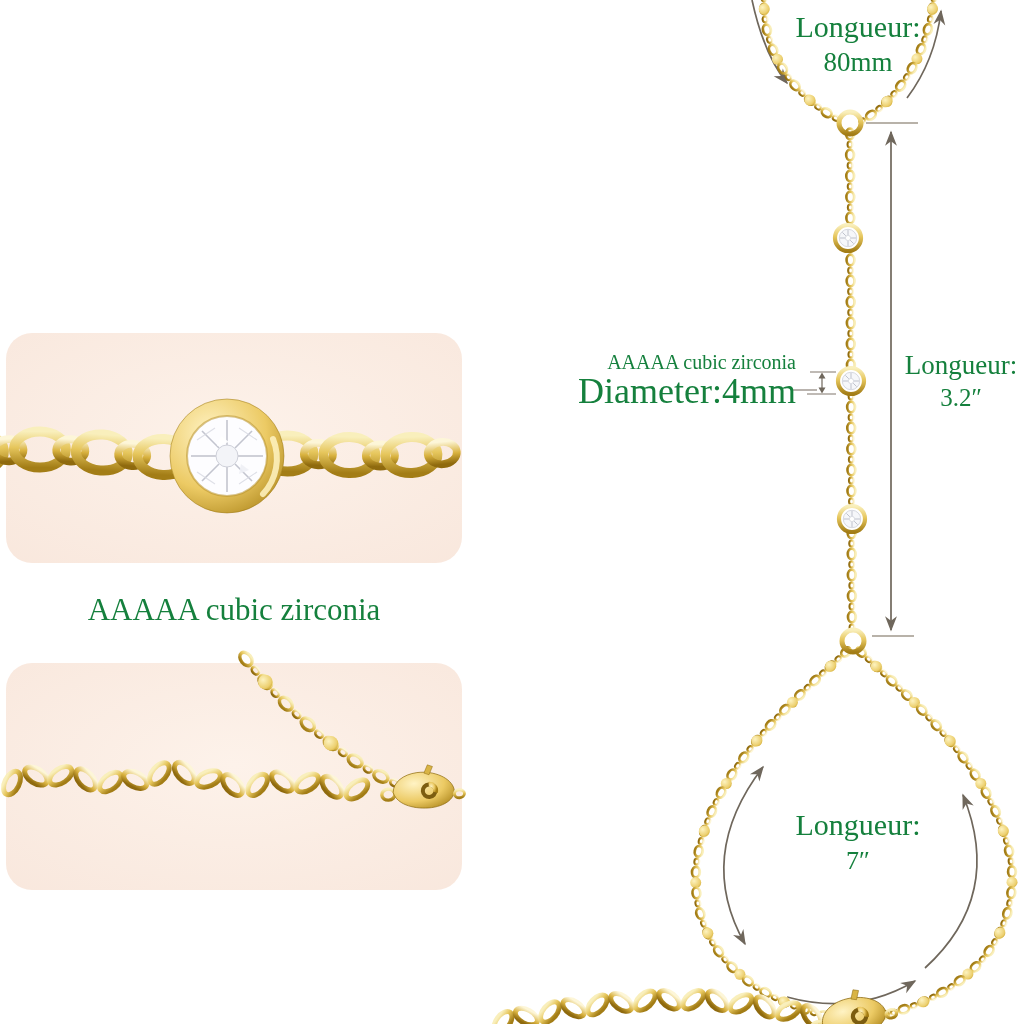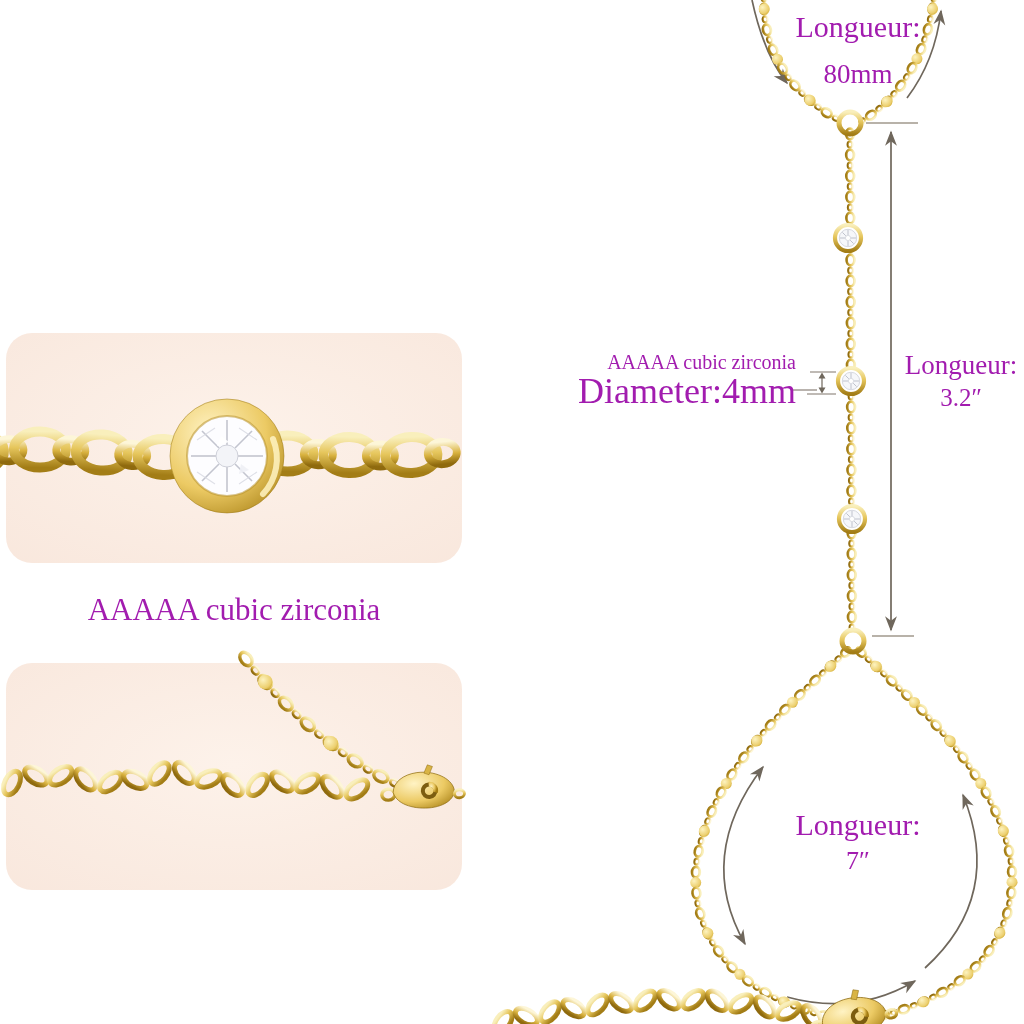--- a/index.html
+++ b/index.html
@@ -1,23 +1,23 @@
 <!DOCTYPE html>
 <html><head>
 <meta charset="utf-8">
 <style>
   html,body{margin:0;padding:0;background:#fff;}
   .stage{position:relative;width:1024px;height:1024px;background:#ffffff;overflow:hidden;
-         font-family:"Liberation Serif",serif;color:#a21caf;}
+         font-family:"Liberation Serif",serif;color:#15803d;}
   svg.art{position:absolute;left:0;top:0;width:1024px;height:1024px;}
   .lbl{position:absolute;text-align:center;line-height:1.12;}
   .lbl .a,.lbl .b{display:block;}
   #lblTop{left:763px;top:10px;width:190px;}
   #lblTop .a{font-size:30px;}
-  #lblTop .b{font-size:27px;margin-top:15px;}
+  #lblTop .b{font-size:27px;margin-top:3px;}
   #lblVert{left:892px;top:350px;width:138px;}
   #lblVert .a{font-size:27px;}
   #lblVert .b{font-size:25px;margin-top:4px;}
   #lblCallout{left:552px;top:352px;width:244px;text-align:right;line-height:1.04;}
   #lblCallout .a{font-size:20px;}
   #lblCallout .b{font-size:36px;}
   #lblBottom{left:763px;top:808px;width:190px;}
   #lblBottom .a{font-size:30px;}
   #lblBottom .b{font-size:26px;margin-top:4px;}
   #caption{left:6px;top:593px;width:456px;font-size:31px;text-align:center;}

